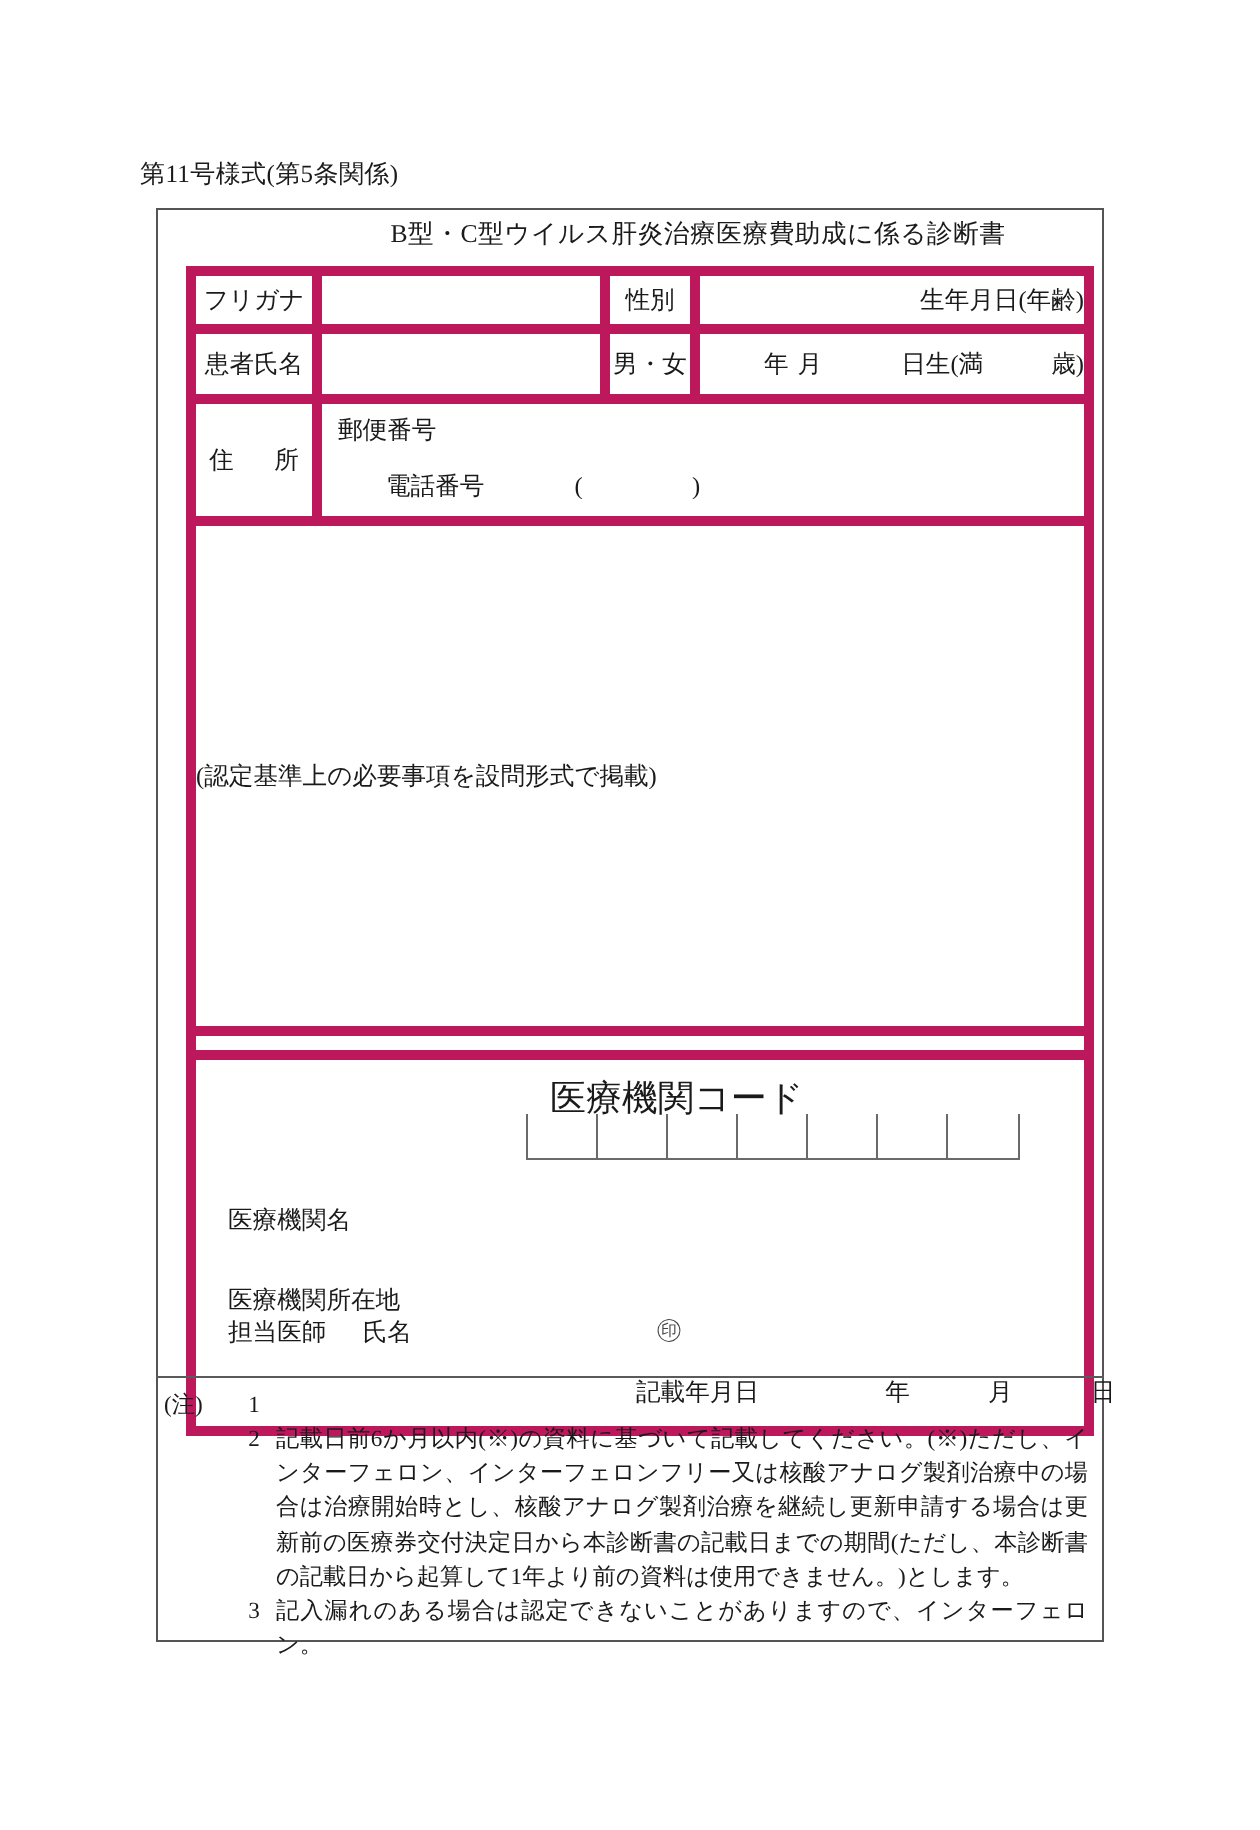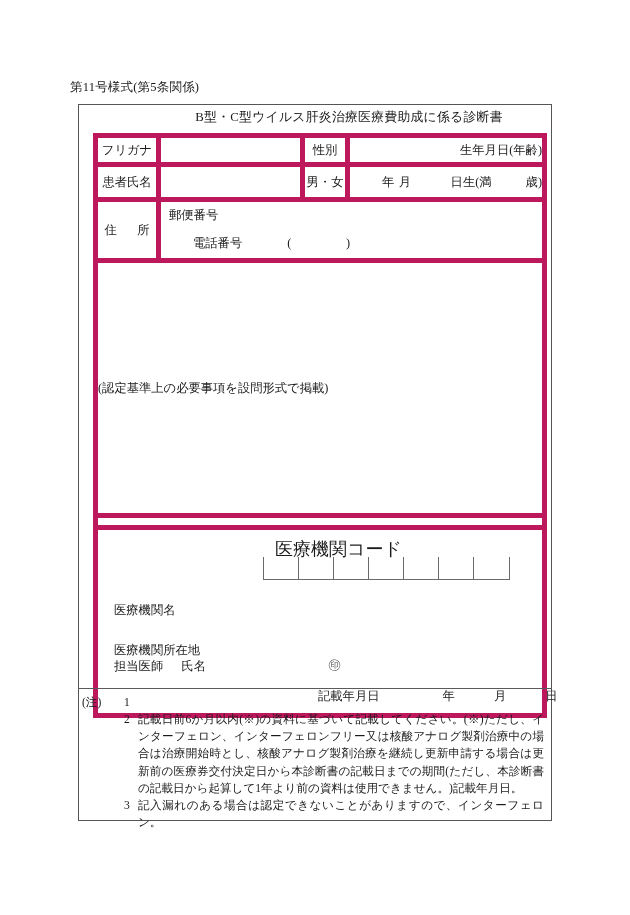--- a/index.html
+++ b/index.html
@@ -322,20 +322,20 @@
 </table>
 
 <div class="notes-box">
   <div class="note-row">
     <div class="note-marker-chu">(注)</div>
     <div class="note-num">1</div>
   </div>
   <div class="note-row indent-1">
     <div class="note-marker-chu"></div>
     <div class="note-num">2</div>
-    <div class="note-text">記載日前6か月以内(※)の資料に基づいて記載してください。(※)ただし、インターフェロン、インターフェロンフリー又は核酸アナログ製剤治療中の場合は治療開始時とし、核酸アナログ製剤治療を継続し更新申請する場合は更新前の医療券交付決定日から本診断書の記載日までの期間(ただし、本診断書の記載日から起算して1年より前の資料は使用できません。)記載年月日。</div>
+    <div class="note-text">記載日前6か月以内(※)の資料に基づいて記載してください。(※)ただし、インターフェロン、インターフェロンフリー又は核酸アナログ製剤治療中の場合は治療開始時とし、核酸アナログ製剤治療を継続し更新申請する場合は更新前の医療券交付決定日から本診断書の記載日までの期間(ただし、本診断書の記載日から起算して1年より前の資料は使用できません。)とします。</div>
   </div>
   <div class="note-row indent-1">
     <div class="note-marker-chu"></div>
     <div class="note-num">3</div>
     <div class="note-text">記入漏れのある場合は認定できないことがありますので、インターフェロン。</div>
   </div>
 </div>
 
 </body></html>

